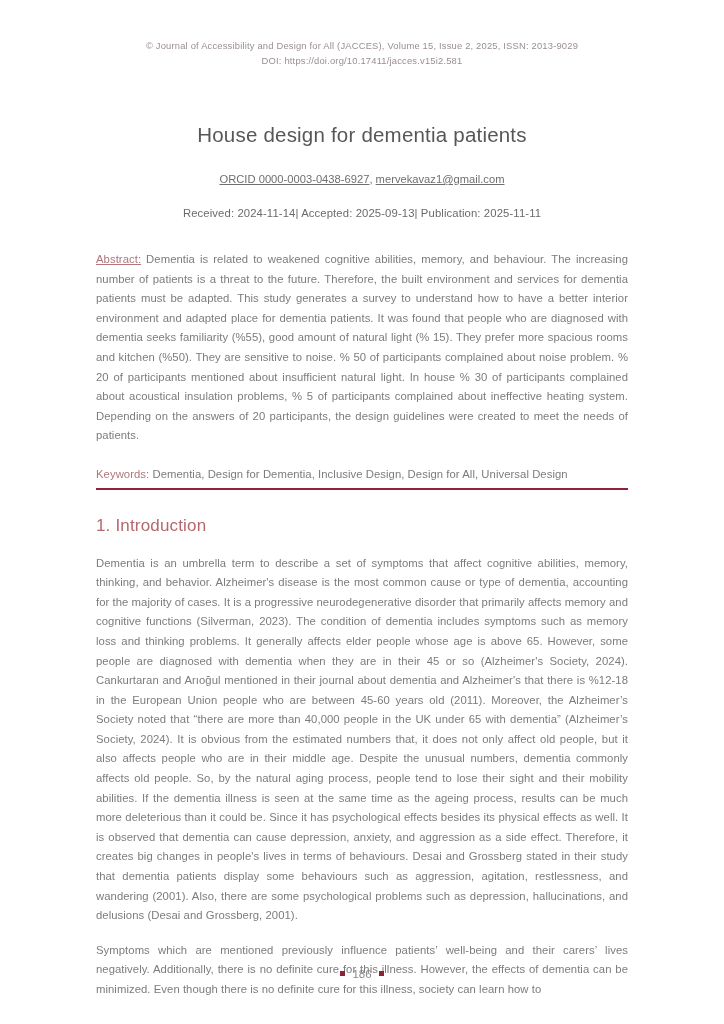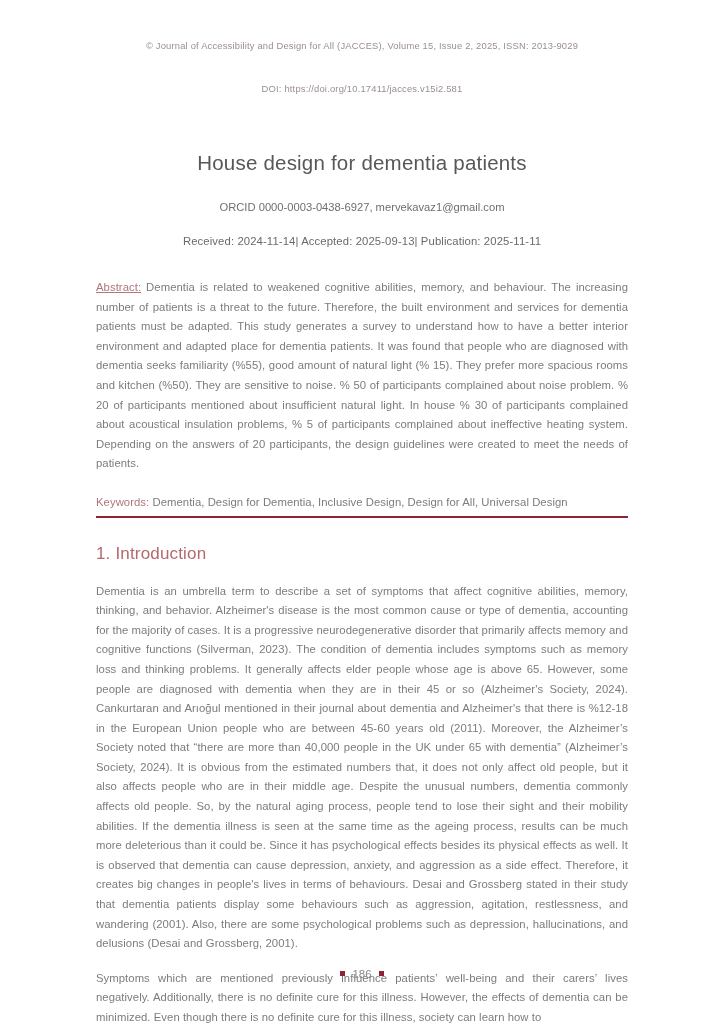--- a/index.html
+++ b/index.html
@@ -32,21 +32,20 @@
   .running-head {
     padding-top: 38px;
     text-align: center;
     color: #9a8e92;
     font-size: 9.4px;
     line-height: 15px;
     letter-spacing: 0.02em;
   }
   .running-head .doi-line {
     color: #9a8e92;
-    margin-top: 28px;
   }
 
   
   .doc-title {
     margin-top: 54px;
     text-align: center;
     font-size: 20.5px;
     font-weight: 400;
     color: #575757;
     letter-spacing: 0.01em;
@@ -58,20 +57,21 @@
     margin-top: 22px;
     text-align: center;
     font-size: 11.2px;
     line-height: 19px;
     color: #636363;
   }
   .author-links {
     color: #6f6f6f;
   }
   .author-links .lnk {
+    text-decoration: underline;
     color: #6f6f6f;
   }
 
   .dates-line {
     margin-top: 18px;
     text-align: center;
     font-size: 11.3px;
     color: #6a6a6a;
     letter-spacing: 0.01em;
   }

